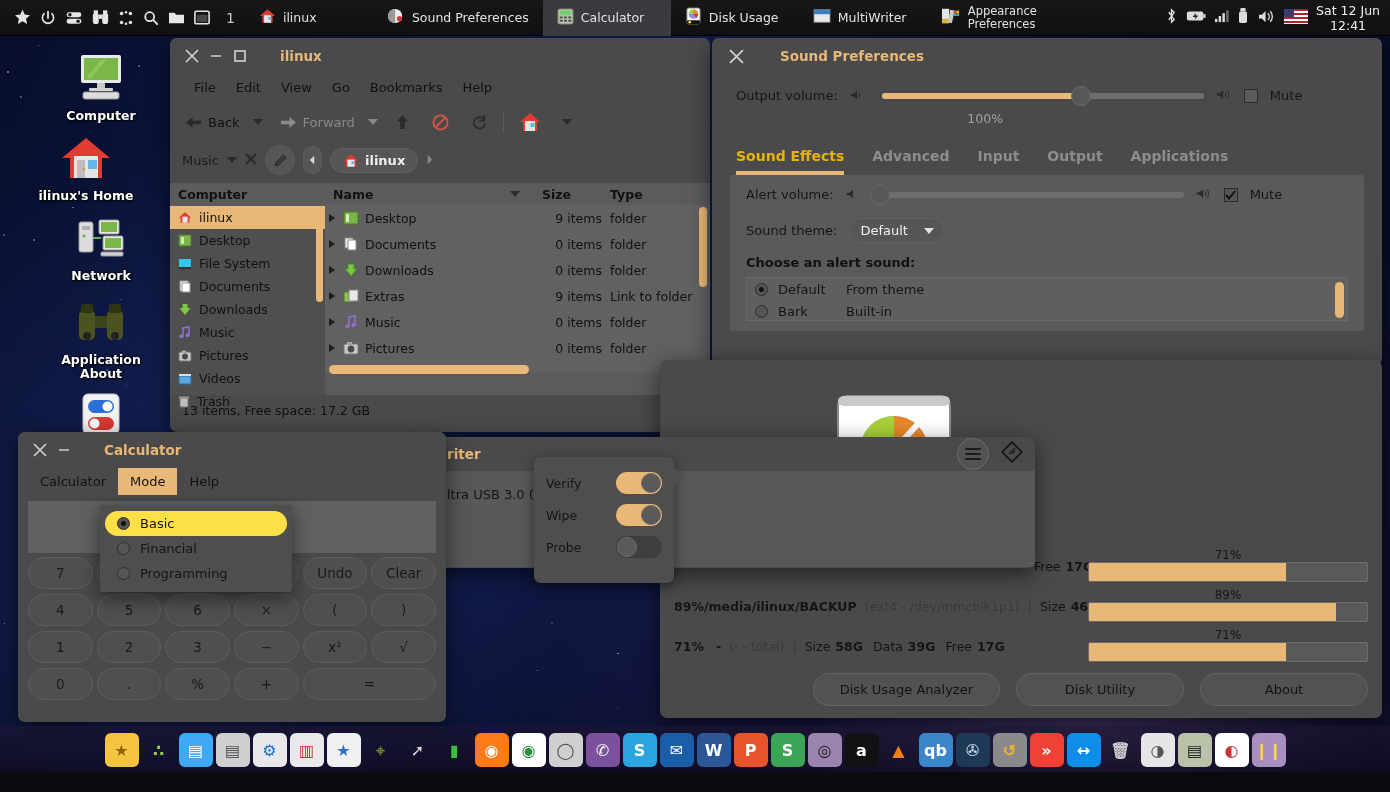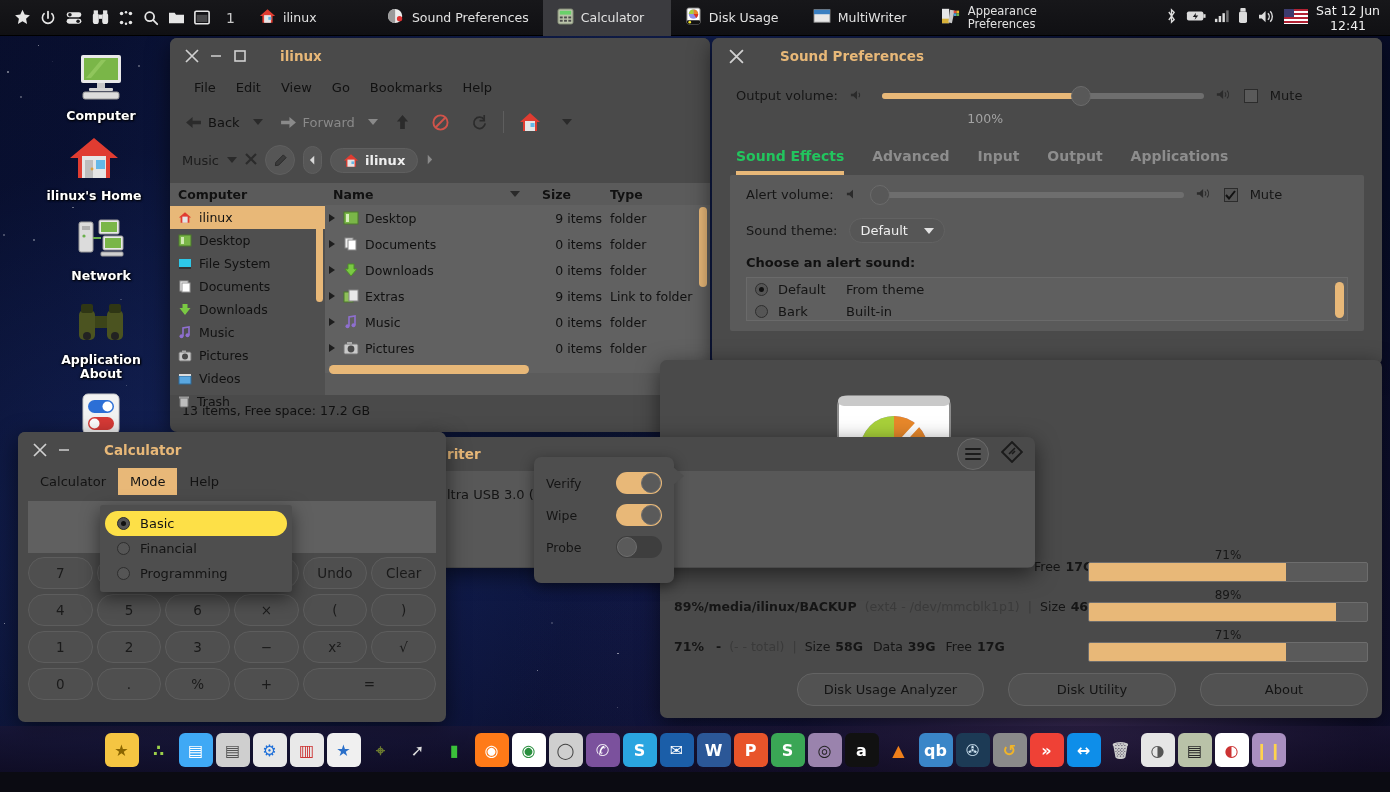--- a/index.html
+++ b/index.html
@@ -110,21 +110,21 @@
   .row { display:flex; align-items:center; gap:12px; }
   .lbl { font-size:13px; color:#161616; }
   .slider { position:relative; height:6px; background:#6e6e6e; border-radius:3px; flex:1; }
   .slider .fill { position:absolute; left:0; top:0; height:6px; background:#e8b878; border-radius:3px; }
   .slider .knob { position:absolute; top:-7px; width:20px; height:20px; background:#585858; border-radius:50%; border:1px solid #6b6b6b; }
   .pct { font-size:12.5px; color:#a3a3a3; text-align:center; }
   .cbox { width:14px; height:14px; border:1.5px solid #2c2c2c; background:#5a5a5a; display:inline-flex; align-items:center; justify-content:center; }
   .cbox.on { background:#555; }
   .tabs { display:flex; gap:28px; padding:10px 24px 0; font-size:14px; font-weight:bold; }
   .tab { color:#8d8d8d; padding-bottom:7px; }
-  .tab.active { color:#22c55e; border-bottom:4px solid #e8b878; }
+  .tab.active { color:#eab308; border-bottom:4px solid #e8b878; }
   .panel2 { background:#5a5a5a; margin:0 18px; border-radius:2px; padding:10px 16px; }
   .combo { background:#565656; border:1px solid #626262; border-radius:13px; padding:4px 10px; display:inline-flex; align-items:center; gap:16px; font-size:13px; color:#efefef; }
   .listbox { background:#5f5f5f; border:1px solid #6a6a6a; margin-top:7px; position:relative; height:44px; overflow:hidden; }
   .lb-row { display:flex; align-items:center; gap:10px; font-size:13px; color:#141414; height:22px; padding-left:8px; }
   .radio { width:13px; height:13px; border-radius:50%; background:#555; border:1.5px solid #2e2e2e; display:inline-flex; align-items:center; justify-content:center; }
   .radio .dot { width:5px; height:5px; border-radius:50%; background:#111; }
   .lb-scroll { position:absolute; right:3px; top:4px; width:9px; height:36px; background:#e8b878; border-radius:5px; }
 
   
   #disk { left:660px; top:360px; width:722px; height:358px; }
@@ -132,21 +132,21 @@
   .du-icon { position:absolute; left:172px; top:32px; }
   .du-rows { position:absolute; left:14px; top:186px; width:694px; font-size:12.5px; color:#151515; }
   .du-line { height:40px; display:flex; align-items:center; }
   .du-line b { font-weight:bold; }
   .du-line .dim { color:#3a3a3a; }
   .du-bars { position:absolute; right:14px; top:188px; width:280px; }
   .du-bar-wrap { height:40px; }
   .du-bar-pct { font-size:12px; color:#161616; text-align:center; line-height:14px; }
   .du-bar { height:20px; background:#5a5a5a; border:1px solid #6d6d6d; border-radius:2px; overflow:hidden; }
   .du-bar .fill { height:100%; background:#e8b878; }
-  .du-buttons { position:absolute; left:14px; bottom:12px; right:14px; display:flex; gap:24px; justify-content:flex-end; }
+  .du-buttons { position:absolute; left:14px; bottom:12px; right:14px; display:flex; gap:16px; justify-content:flex-end; }
   .btn {
     border:1px solid #636363; background:#525252; border-radius:16px;
     color:#141414; font-size:13px; padding:8px 26px; min-width:168px; text-align:center;
   }
 
   
   #multi { left:435px; top:437px; width:600px; height:131px; border-radius:7px 7px 7px 7px; }
   #multi .mw-title { height:34px; display:flex; align-items:center; padding:0 12px; }
   #multi .mw-title .t { color:#e8b878; font-weight:bold; font-size:13.5px; }
   #multi .mw-body { background:#585858; height:96px; padding:16px 12px; font-size:13px; color:#151515; }
@@ -360,21 +360,21 @@
       <rect x="11" y="6" width="34" height="22" fill="#7ab648"></rect>
       <path d="M13 26 L28 8 L33 8 L18 26 Z" fill="#9fd06a" opacity=".6"></path>
       <rect x="24" y="31" width="8" height="5" fill="#c9c9c9"></rect>
       <rect x="16" y="36" width="24" height="3" rx="1" fill="#d4d4d4"></rect>
       <rect x="10" y="40" width="36" height="7" rx="2" fill="#dcdcdc" stroke="#9a9a9a"></rect>
     </svg>
   </span>
   <span>Computer</span>
 </div>
 
-<div class="desk-icon" style="left:29px; top:134px;">
+<div class="desk-icon" style="left:21px; top:134px;">
   <span class="ico">
     <svg width="52" height="48" viewBox="0 0 52 48">
       <path d="M26 4 L50 24 L42 24 L42 44 L10 44 L10 24 L2 24 Z" fill="#e03c31"></path>
       <rect x="14" y="22" width="24" height="22" fill="#e5e5e5"></rect>
       <rect x="17" y="26" width="8" height="18" fill="#bdbdbd"></rect>
       <rect x="28" y="26" width="9" height="9" fill="#63b8e8"></rect>
       <circle cx="24" cy="35" r="1.4" fill="#d8a13a"></circle>
     </svg>
   </span>
   <span>ilinux's Home</span>

